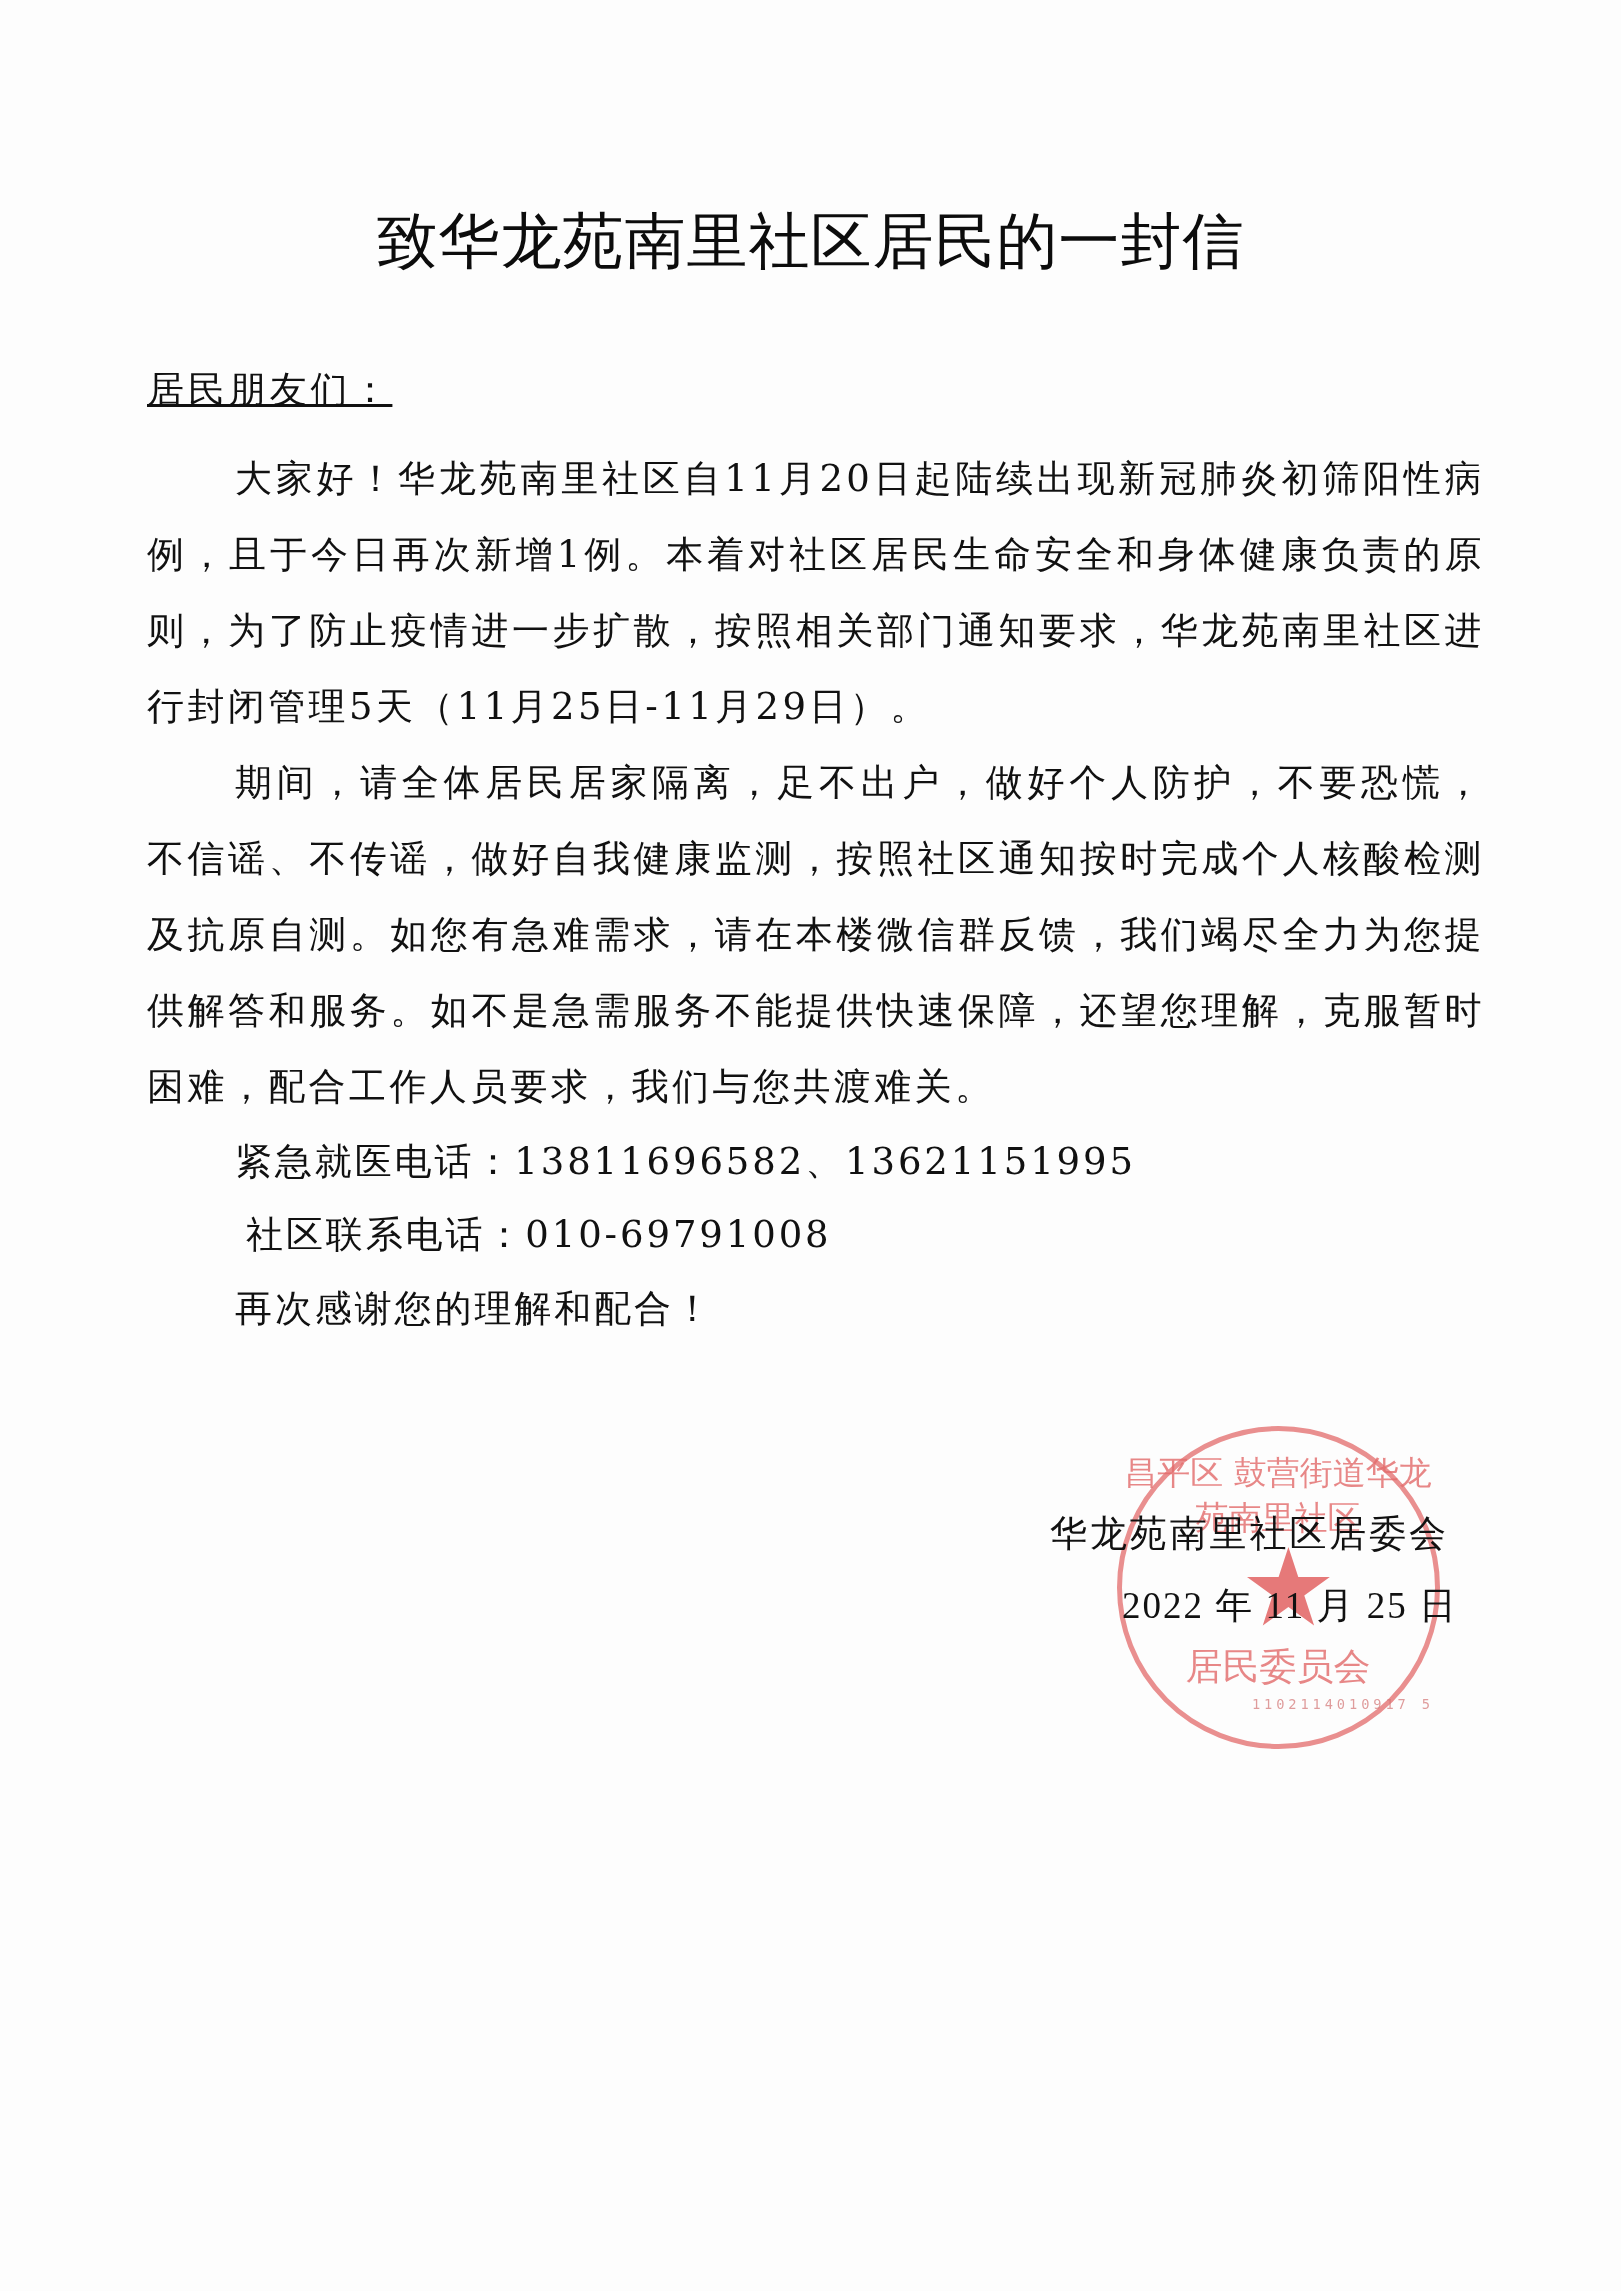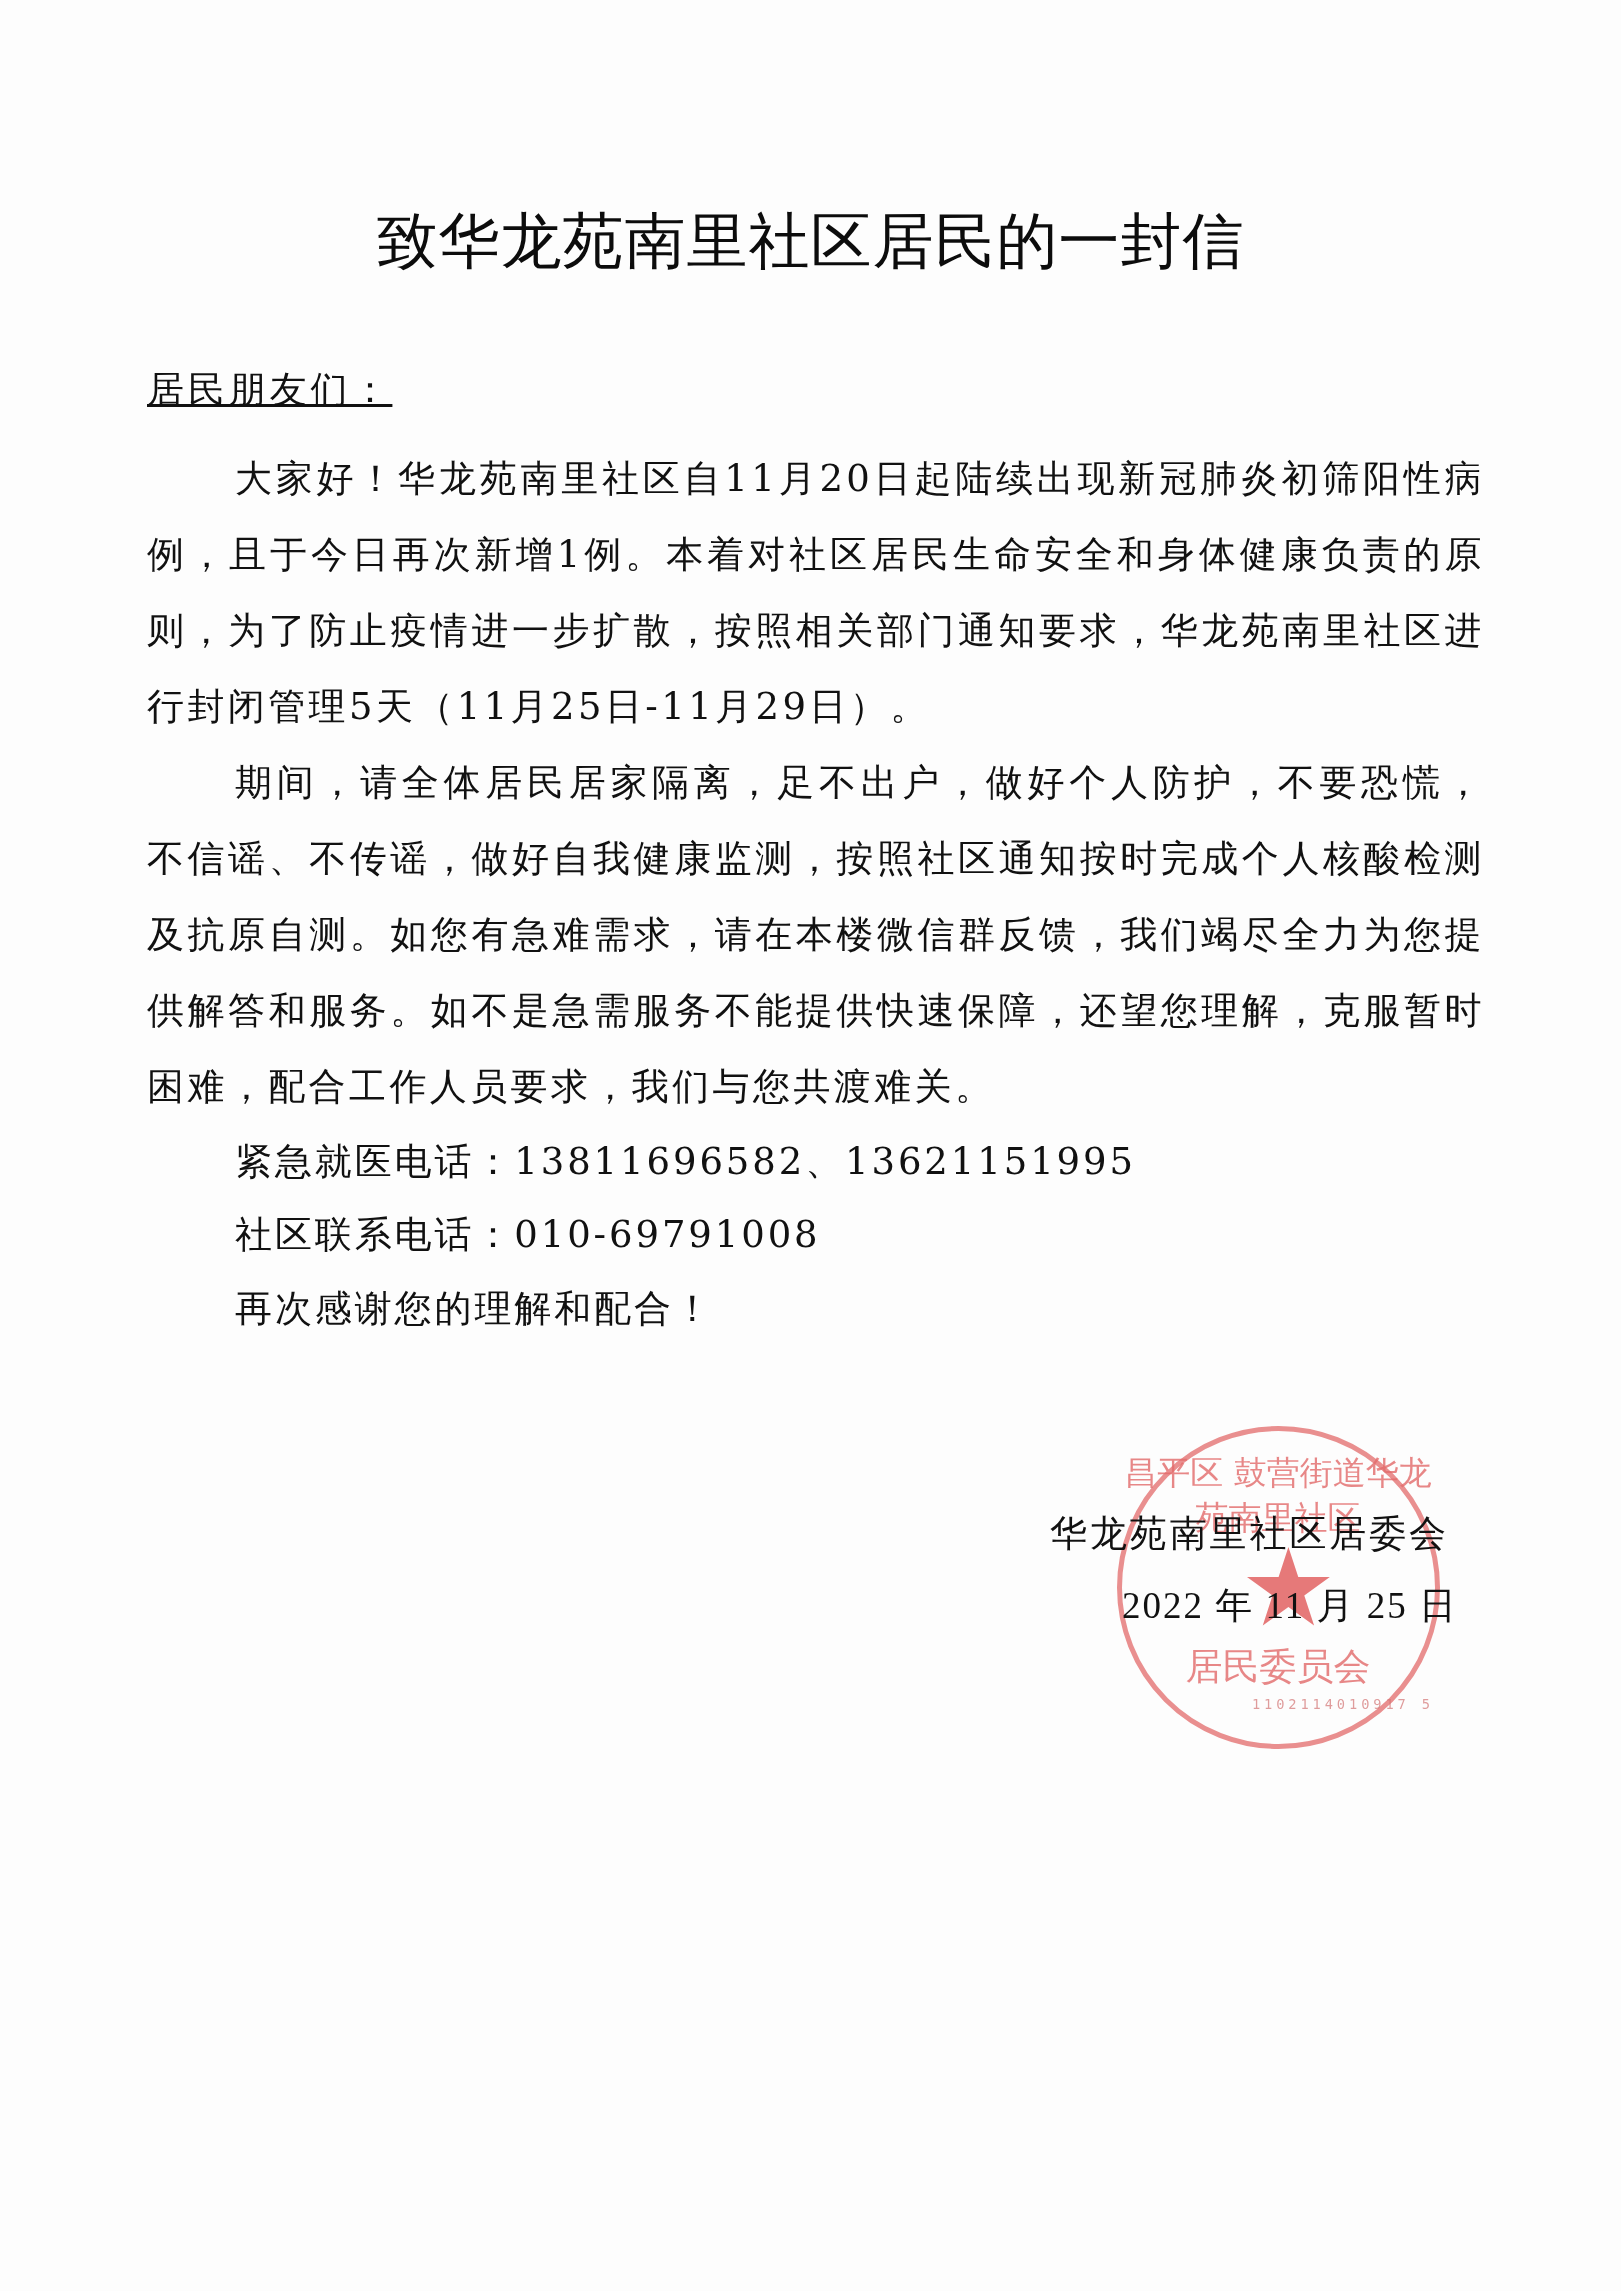--- a/index.html
+++ b/index.html
@@ -17,21 +17,21 @@
   .para {
     position:absolute; left:147px; width:1338px; font-size:37px; line-height:76px;
     text-indent:88px; letter-spacing:3.4px; text-align:justify;
   }
   .p1 { top:441px; }
   .p2 { top:747px;font-family:Liberation Mono, monospace; }
   .line {
     position:absolute; left:235px; font-size:37px; letter-spacing:2.9px;
   }
   .l1 { top:1137px; }
-  .l2 { top:1210px; }
+  .l2 { top:1210px;margin-left:11px; }
   .l3 { top:1284px; }
   .sign-org { position:absolute; left:1050px; top:1509px; font-size:37px; letter-spacing:2.9px; }
   .sign-date { position:absolute; left:1122px; top:1581px; font-size:37px; letter-spacing:2px;font-family:Liberation Serif, serif; }
   .stamp {
     position:absolute; left:1117px; top:1426px; width:323px; height:323px; border-radius:50%;
     border:5.9px solid rgba(220,70,70,0.75); box-sizing:border-box; opacity:0.8;
   }
   .stamp .star {
     position:absolute; left:118px; top:103px; font-size:108px; color:rgba(220,60,60,0.85); line-height:1;
     font-family:"DejaVu Sans", sans-serif;

